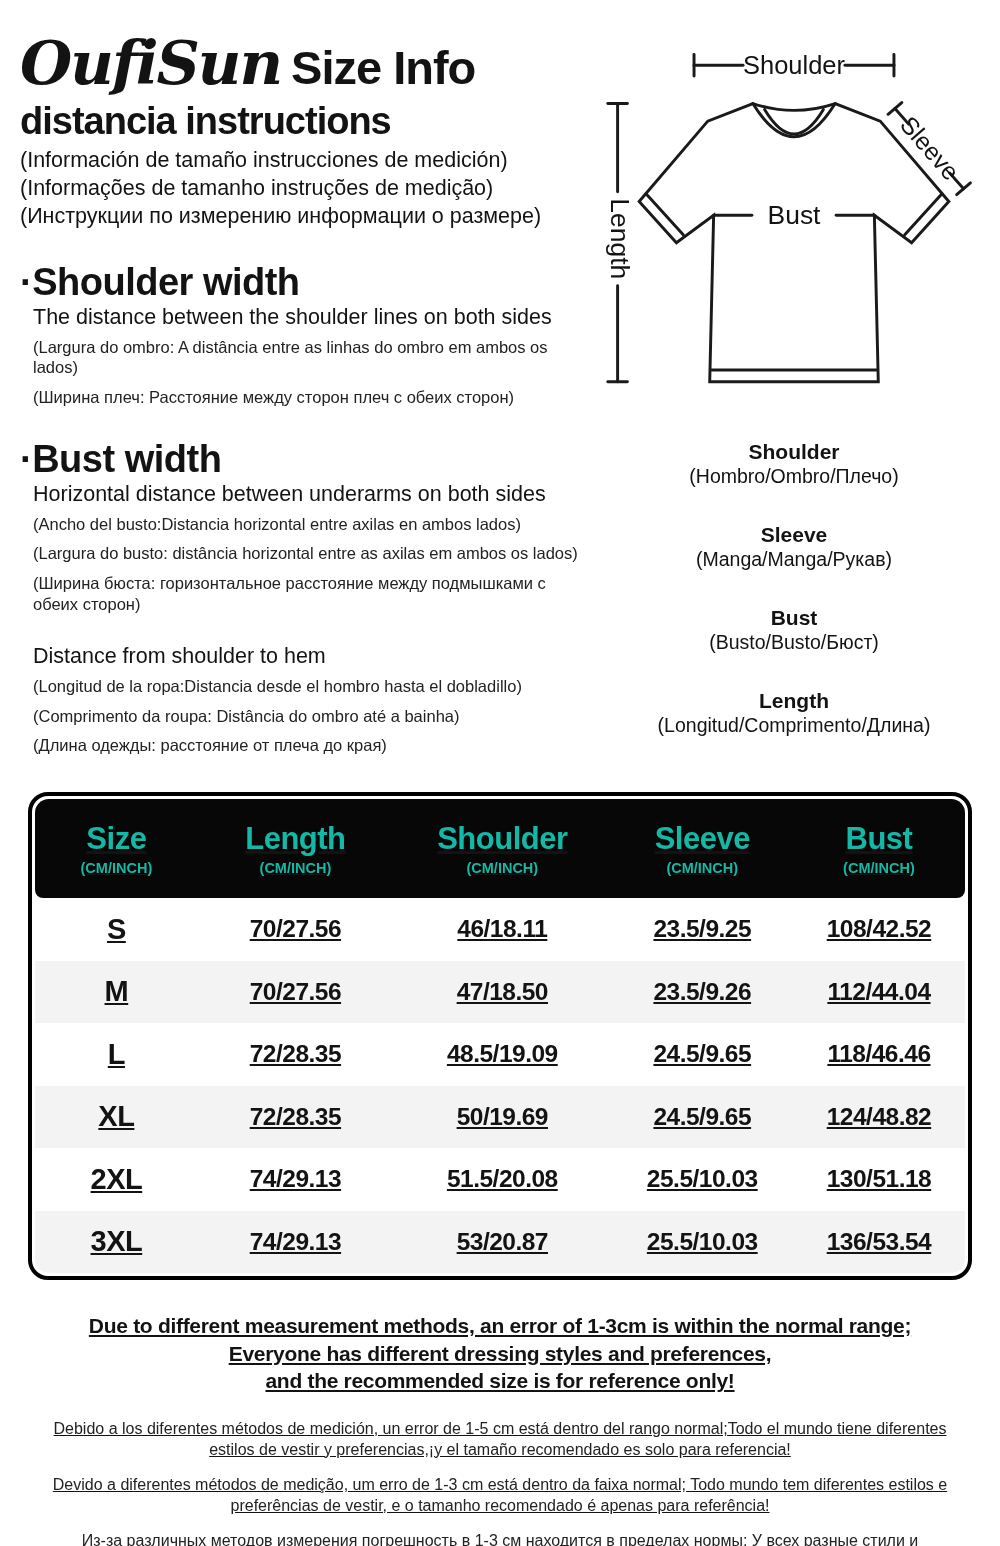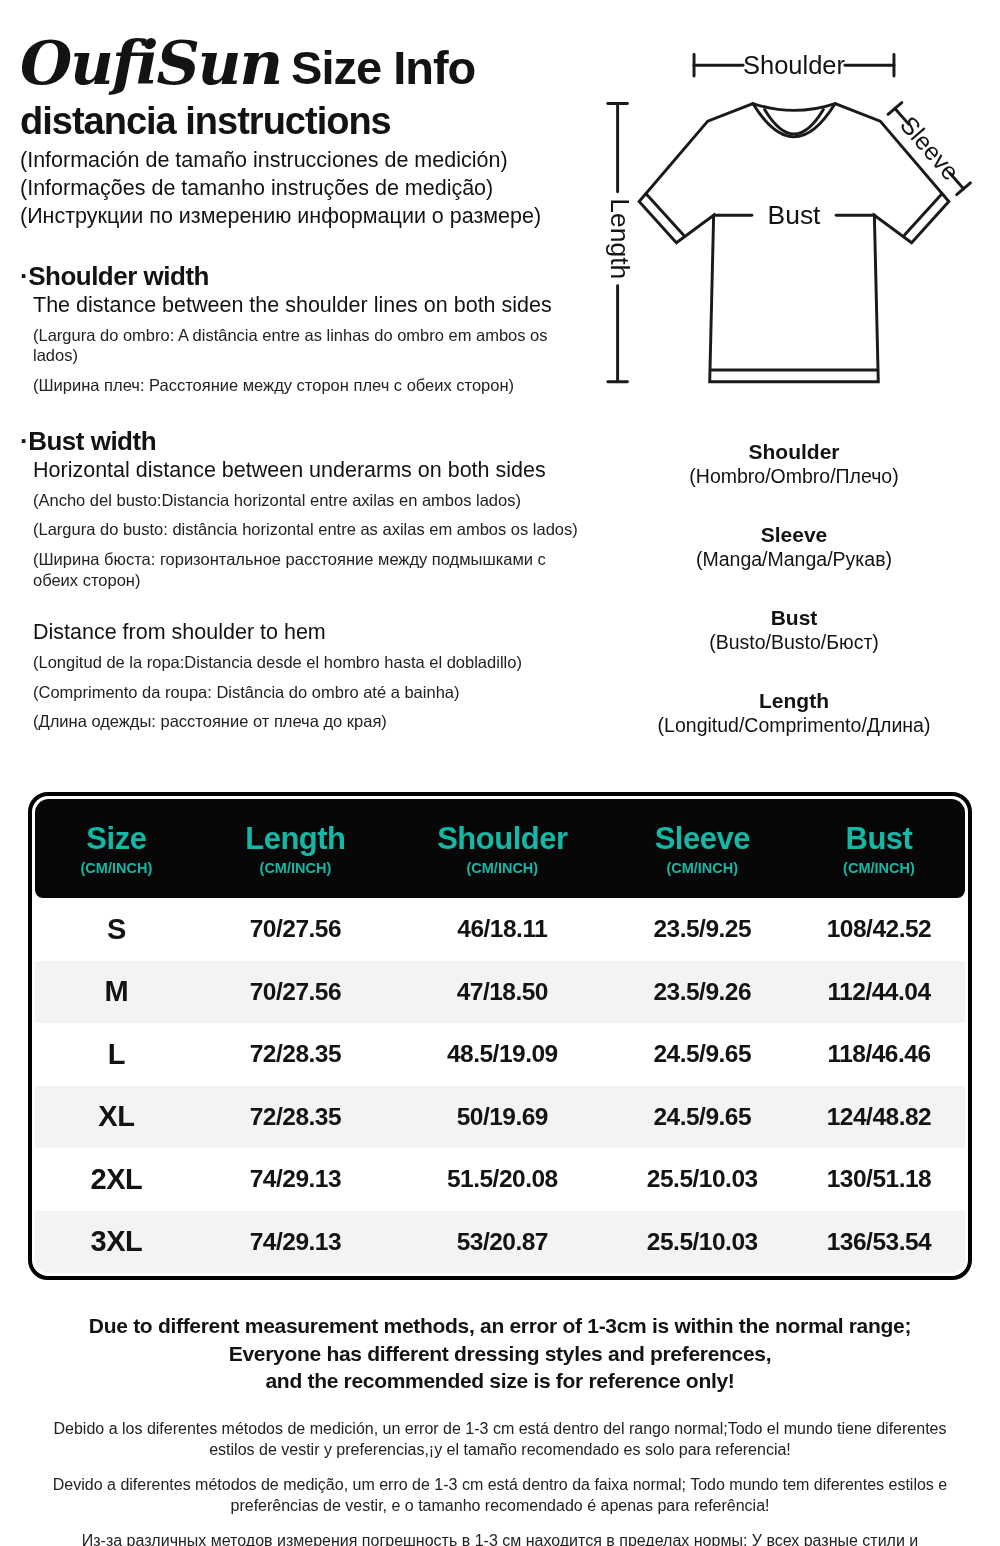--- a/index.html
+++ b/index.html
@@ -1,34 +1,34 @@
 <!DOCTYPE html>
 <html><head>
 <meta charset="utf-8">
 <style>
   * { margin:0; padding:0; box-sizing:border-box; }
   body { background:#fff; }
   .page {
     position:relative; width:1000px; height:1546px; background:#ffffff;
-    color:#131313; font-family:"Liberation Sans", sans-serif; overflow:hidden;
+    color:#131313; font-family:"Liberation Sans", sans-serif; overflow:hidden;text-decoration:underline;
   }
   
   .top { position:relative; height:788px; }
   .left-col { position:absolute; left:20px; top:28px; width:575px; }
   .brand-line { white-space:nowrap; }
   .brand {
     font-family:"DejaVu Serif", serif; font-style:italic; font-weight:bold;
     font-size:60px; letter-spacing:-2px;
   }
   .title-rest { font-size:47px; font-weight:bold; margin-left:10px; letter-spacing:-1px; }
   .subtitle { font-size:38px; font-weight:bold; letter-spacing:-1px; margin-top:2px; }
   .subtitle-trans { margin-top:4px; }
   .subtitle-trans p { font-size:21.5px; line-height:1.3; }
   .section { margin-top:30px; }
-  .section h2 { font-size:26px; font-weight:bold; letter-spacing:-0.5px; }
+  .section h2 { font-size:38px; font-weight:bold; letter-spacing:-0.5px; }
   .section .desc { font-size:21.5px; padding-left:13px; margin-top:1px; }
   .section .trans { padding-left:13px; margin-top:7px; }
   .section .trans p { font-size:16.5px; line-height:1.25; margin-bottom:9px; color:#222; }
   
   .right-col { position:absolute; left:598px; top:46px; width:392px; text-align:center; }
   .shirt-svg { display:block; }
   .legend { margin-top:32px; }
   .legend-item { margin-bottom:35px; }
   .legend-item .term { font-size:21px; font-weight:bold; }
   .legend-item .tr { font-size:19.5px; margin-top:1px; }
@@ -238,18 +238,18 @@
       <div class="cell">136/53.54</div>
     </div>
   </div>
 
   <div class="disclaimer">
     <div class="en">
       <div>Due to different measurement methods, an error of 1-3cm is within the normal range;</div>
       <div>Everyone has different dressing styles and preferences,</div>
       <div>and the recommended size is for reference only!</div>
     </div>
-    <p class="lang first">Debido a los diferentes métodos de medición, un error de 1-3 cm está dentro del rango normal;Todo el mundo tiene diferentes estilos de vestir y preferencias,¡y el tamaño recomendado es solo para referencia!</p>
+    <p class="lang first">Debido a los diferentes métodos de medición, un error de 1-5 cm está dentro del rango normal;Todo el mundo tiene diferentes estilos de vestir y preferencias,¡y el tamaño recomendado es solo para referencia!</p>
     <p class="lang">Devido a diferentes métodos de medição, um erro de 1-3 cm está dentro da faixa normal; Todo mundo tem diferentes estilos e preferências de vestir, e o tamanho recomendado é apenas para referência!</p>
     <p class="lang">Из-за различных методов измерения погрешность в 1-3 см находится в пределах нормы; У всех разные стили и предпочтения в одежде, а рекомендуемый размер только для справки!</p>
   </div>
 
 </div>
 
 </body></html>

